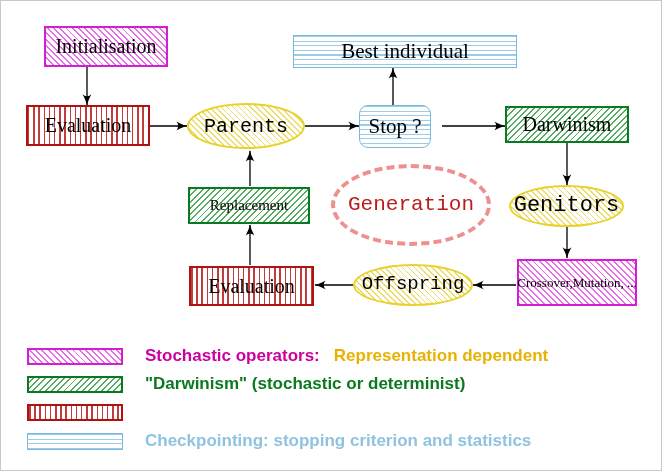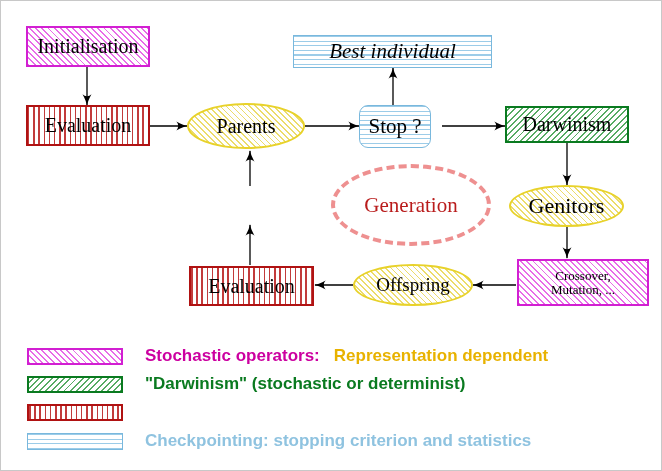--- a/index.html
+++ b/index.html
@@ -31,21 +31,21 @@
   .hatch-blue{
     border:1px solid #79b8dd;
     background-color:#fff;
     background-image:repeating-linear-gradient(180deg,#9ccce8 0 1.2px,rgba(255,255,255,0) 1.2px 4.6px);
   }
   .hatch-yellow{
     border:2px solid #e8d22a;
     background-color:#fff;
     background-image:repeating-linear-gradient(45deg,#ecdc6a 0 1.2px,rgba(255,255,255,0) 1.2px 4.2px);
   }
-  .ellipse{border-radius:50%;}
+  .ellipse{border-radius:50%;font-family:Liberation Mono, monospace;}
   .rounded{border-radius:9px;}
 
   
   #legend{position:absolute;left:0;top:338px;width:660px;}
   .legend-row{position:absolute;left:0;height:26px;display:flex;align-items:center;}
   .swatch{width:96px;height:17px;margin-left:26px;box-sizing:border-box;flex:0 0 auto;}
   .legend-text{margin-left:22px;font-size:17px;font-weight:bold;white-space:nowrap;font-family:Liberation Sans, sans-serif;}
   .lt-magenta{color:#cc00a0;}
   .lt-gold{color:#e8b200;margin-left:14px;}
   .lt-green{color:#0a7a20;}
@@ -71,61 +71,64 @@
       <line x1="441" y1="125" x2="504" y2="125"></line>
       <line x1="566" y1="141" x2="566" y2="184"></line>
       <line x1="566" y1="226" x2="566" y2="257"></line>
       <line x1="515" y1="284" x2="472" y2="284"></line>
       <line x1="352" y1="284" x2="314" y2="284"></line>
       <line x1="249" y1="264" x2="249" y2="224"></line>
       <line x1="249" y1="185" x2="249" y2="150"></line>
     </g>
   </svg>
 
-  <div class="node hatch-magenta" style="left:25px;top:25px;width:124px;height:41px;">
+  <div class="node hatch-magenta" style="left:43px;top:25px;width:124px;height:41px;">
     <span style="font-size:20px;">Initialisation</span>
   </div>
 
   <div class="node hatch-red" style="left:25px;top:104px;width:124px;height:41px;">
     <span style="font-size:20px;">Evaluation</span>
   </div>
 
   <div class="node hatch-yellow ellipse" style="left:186px;top:102px;width:118px;height:46px;">
     <span style="font-size:20px;">Parents</span>
   </div>
 
-  <div class="node hatch-blue" style="left:292px;top:34px;width:199px;height:33px;font-style:italic;">
+  <div class="node hatch-blue" style="left:292px;top:34px;width:224px;height:33px;">
     <span style="font-size:21px;">Best individual</span>
   </div>
 
   <div class="node hatch-blue rounded" style="left:358px;top:104px;width:72px;height:43px;">
     <span style="font-size:21px;">Stop ?</span>
   </div>
 
   <div class="node hatch-green" style="left:504px;top:105px;width:124px;height:37px;">
     <span style="font-size:20px;">Darwinism</span>
   </div>
 
   <div class="node hatch-yellow ellipse" style="left:508px;top:184px;width:115px;height:42px;">
     <span style="font-size:22px;">Genitors</span>
   </div>
 
-  <div class="node hatch-magenta" style="left:516px;top:258px;width:132px;height:47px;flex-direction:column;">
+  <div class="node hatch-magenta" style="left:516px;top:258px;width:120px;height:47px;flex-direction:row;">
     <span style="font-size:13px;">Crossover,</span>
     <span style="font-size:13px;">Mutation, ...</span>
   </div>
 
   <div class="node hatch-yellow ellipse" style="left:352px;top:263px;width:120px;height:42px;">
     <span style="font-size:19px;">Offspring</span>
   </div>
 
   <div class="node hatch-red" style="left:188px;top:265px;width:125px;height:40px;">
     <span style="font-size:20px;">Evaluation</span>
   </div>
 
+  <div class="node hatch-green" style="left:187px;top:186px;width:122px;height:37px;">
+    <span style="font-size:15px;">Replacement</span>
+  </div>
 
   <div class="node ellipse" style="left:330px;top:163px;width:160px;height:82px;border:4px dashed #ee9090;background:transparent;">
     <span style="font-size:21px;color:#b91c1c;">Generation</span>
   </div>
 
   <div id="legend">
 
     <div class="legend-row" style="top:4px;">
       <div class="swatch hatch-magenta"></div>
       <div class="legend-text lt-magenta">Stochastic operators:</div>

